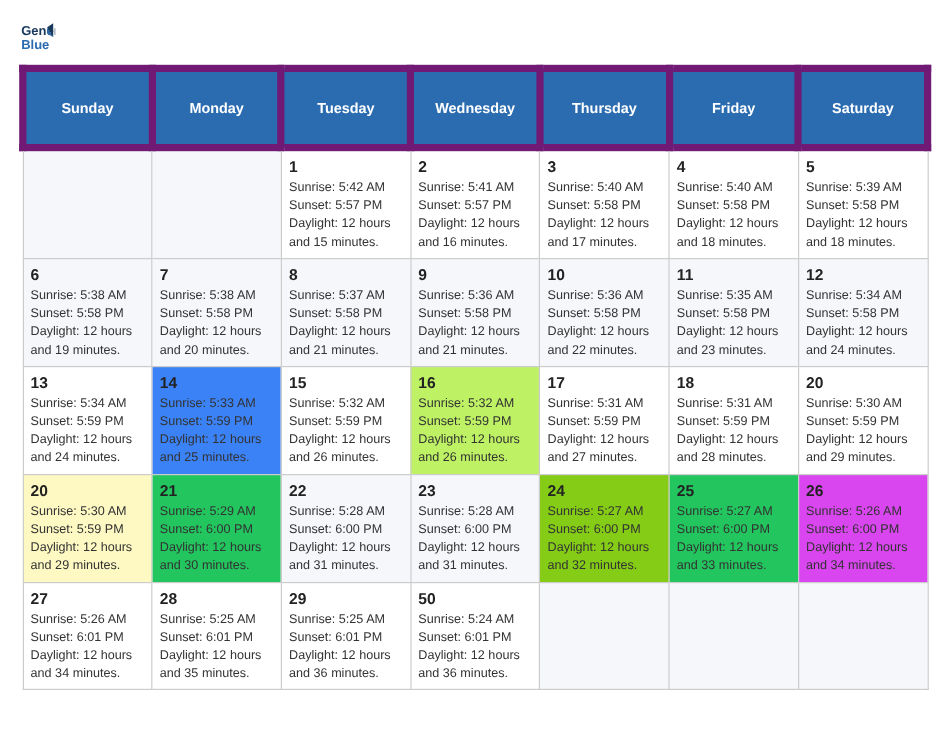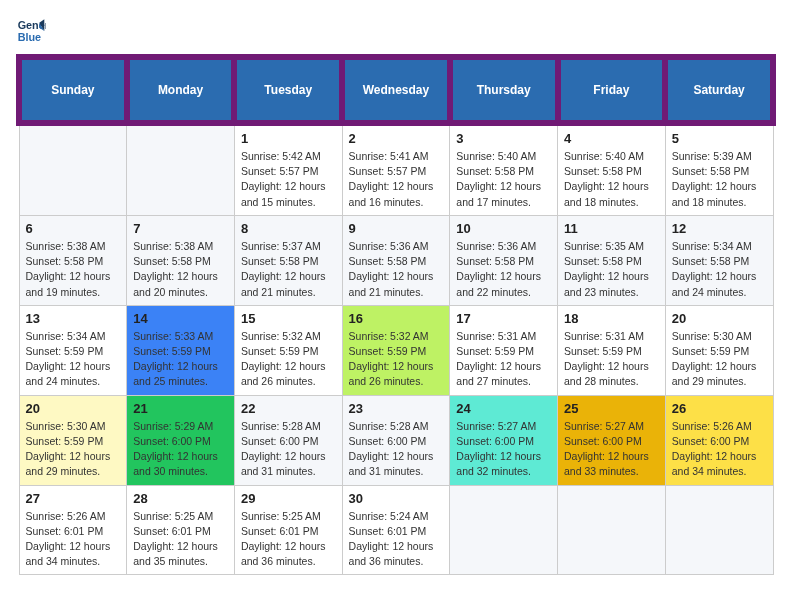--- a/index.html
+++ b/index.html
@@ -212,48 +212,48 @@
           <div class="day-info">Sunrise: 5:29 AM<br>Sunset: 6:00 PM<br>Daylight: 12 hours and 30 minutes.</div>
         </td>
         <td style="background: rgb(245, 247, 250);">
           <span class="day-number">22</span>
           <div class="day-info">Sunrise: 5:28 AM<br>Sunset: 6:00 PM<br>Daylight: 12 hours and 31 minutes.</div>
         </td>
         <td style="background: rgb(245, 247, 250);">
           <span class="day-number">23</span>
           <div class="day-info">Sunrise: 5:28 AM<br>Sunset: 6:00 PM<br>Daylight: 12 hours and 31 minutes.</div>
         </td>
-        <td style="background: #5eead4; margin-left: 32px;">
+        <td style="background: #84cc16; margin-left: 32px;">
           <span class="day-number">24</span>
           <div class="day-info">Sunrise: 5:27 AM<br>Sunset: 6:00 PM<br>Daylight: 12 hours and 32 minutes.</div>
         </td>
-        <td style="background: #eab308; margin-top: 43px;">
+        <td style="background: #22c55e; margin-top: 43px;">
           <span class="day-number">25</span>
           <div class="day-info">Sunrise: 5:27 AM<br>Sunset: 6:00 PM<br>Daylight: 12 hours and 33 minutes.</div>
         </td>
-        <td style="background: #fde047; margin-top: 18px;">
+        <td style="background: #d946ef; margin-top: 18px;">
           <span class="day-number">26</span>
           <div class="day-info">Sunrise: 5:26 AM<br>Sunset: 6:00 PM<br>Daylight: 12 hours and 34 minutes.</div>
         </td>
       </tr>
       <tr>
         <td style="background: rgb(255, 255, 255);">
           <span class="day-number">27</span>
           <div class="day-info">Sunrise: 5:26 AM<br>Sunset: 6:01 PM<br>Daylight: 12 hours and 34 minutes.</div>
         </td>
         <td style="background: rgb(255, 255, 255);">
           <span class="day-number">28</span>
           <div class="day-info">Sunrise: 5:25 AM<br>Sunset: 6:01 PM<br>Daylight: 12 hours and 35 minutes.</div>
         </td>
         <td style="background: rgb(255, 255, 255); border-radius: 10px;">
           <span class="day-number">29</span>
           <div class="day-info">Sunrise: 5:25 AM<br>Sunset: 6:01 PM<br>Daylight: 12 hours and 36 minutes.</div>
         </td>
         <td style="background: rgb(255, 255, 255);">
-          <span class="day-number">30</span>
+          <span class="day-number">50</span>
           <div class="day-info">Sunrise: 5:24 AM<br>Sunset: 6:01 PM<br>Daylight: 12 hours and 36 minutes.</div>
         </td>
         <td class="empty-cell"></td>
         <td class="empty-cell"></td>
         <td class="empty-cell"></td>
       </tr>
     </tbody>
 </table>
 
 </body></html>

